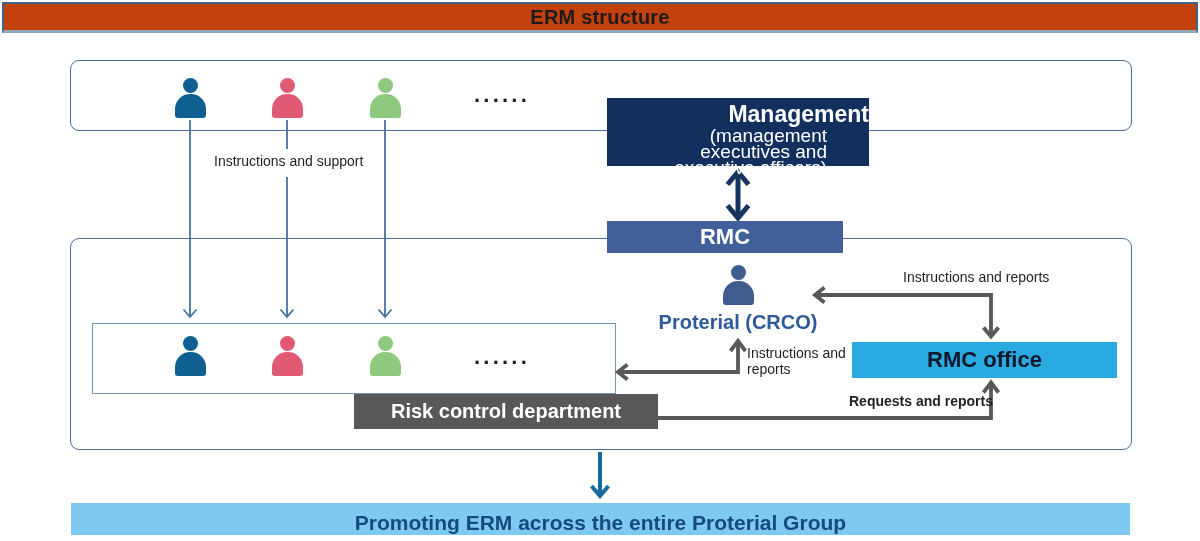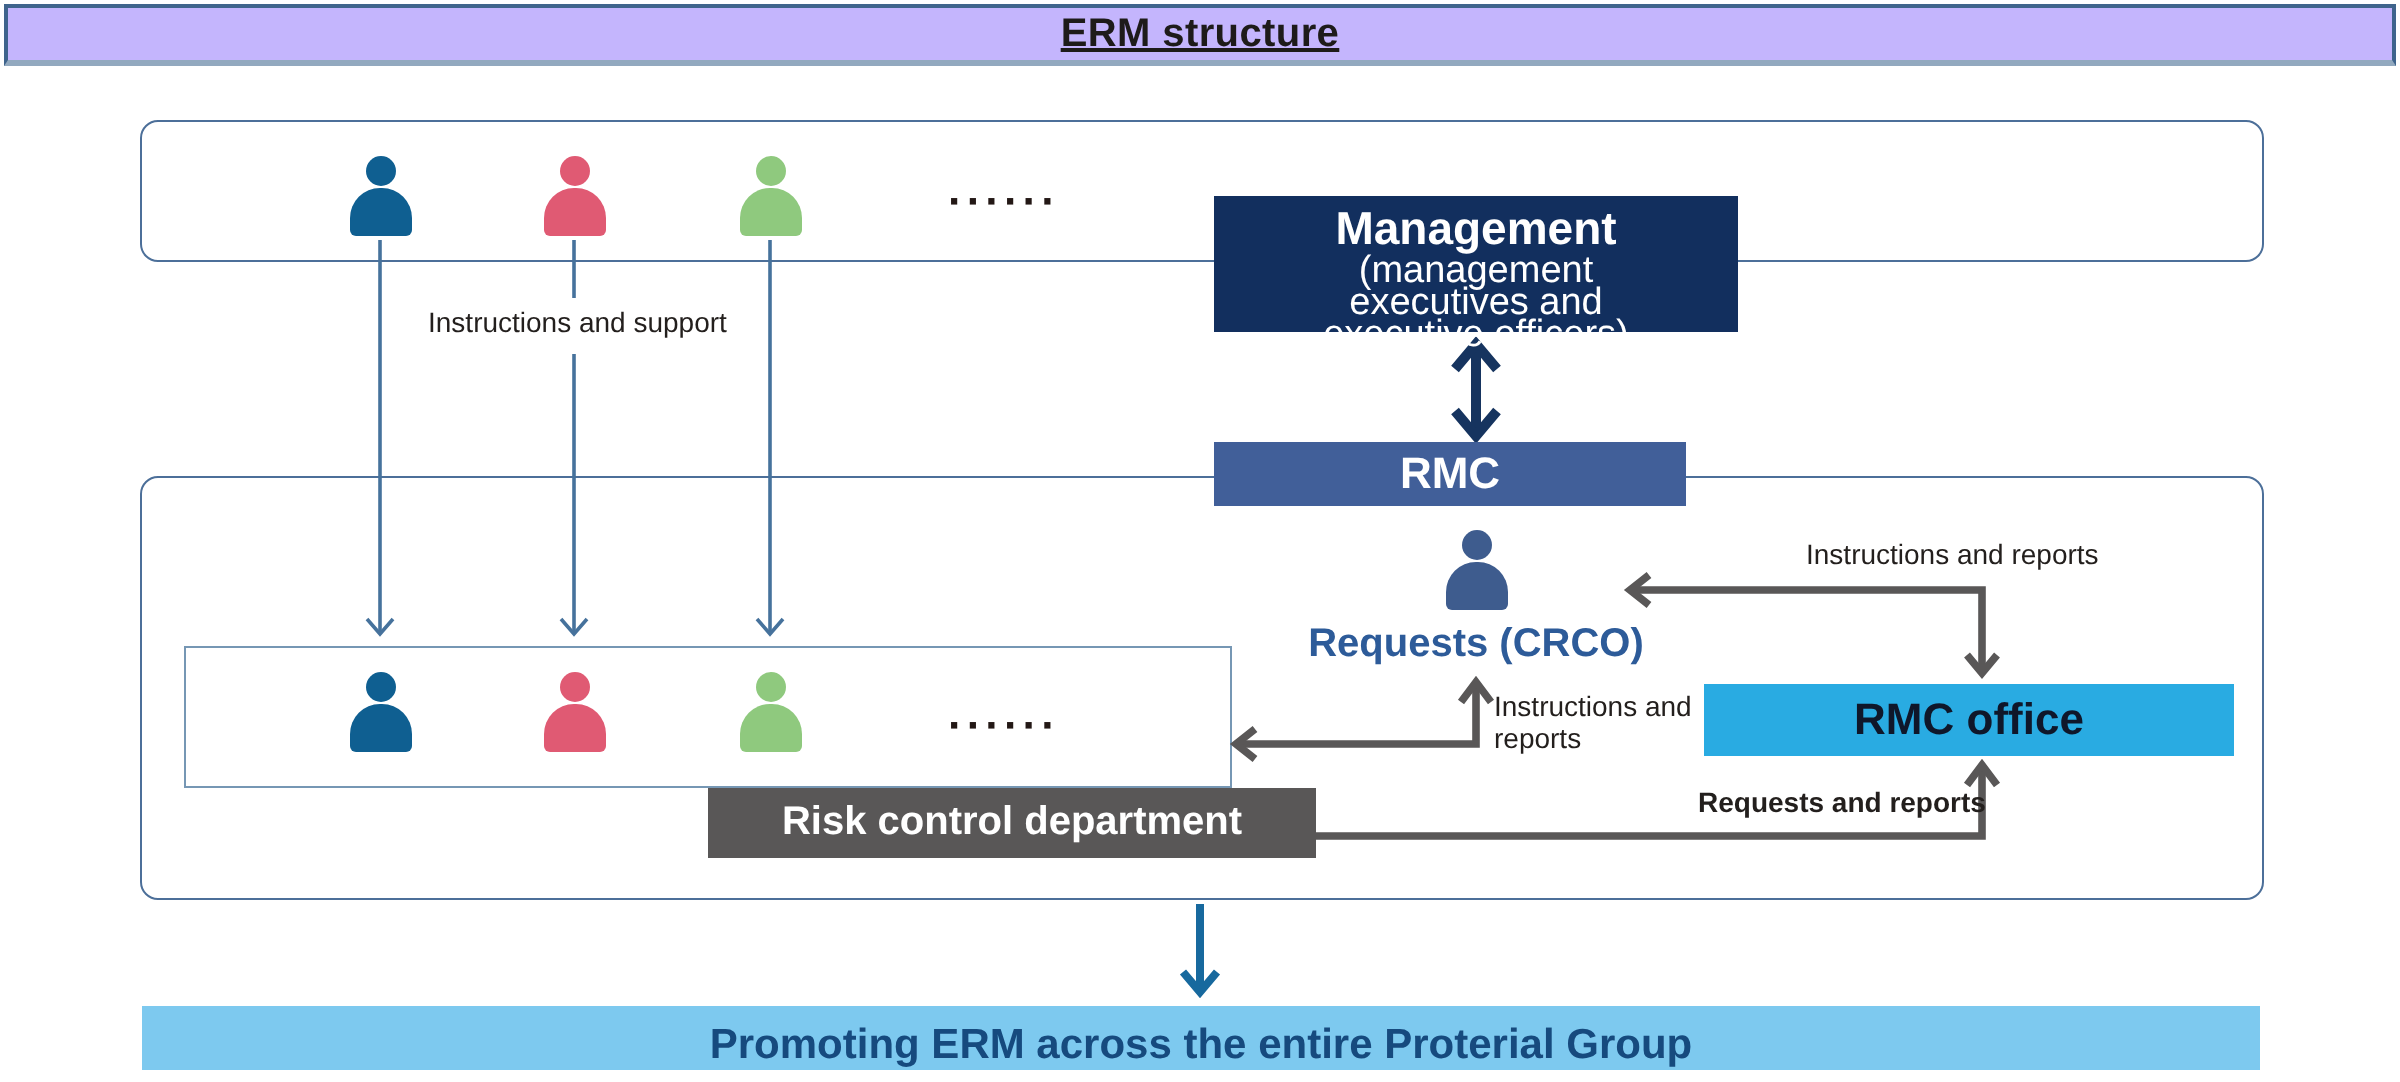--- a/index.html
+++ b/index.html
@@ -7,36 +7,36 @@
     position:relative;width:1200px;height:541px;background:#fff;overflow:hidden;
     font-family:"Liberation Sans", sans-serif;
   }
   .abs{position:absolute;}
   
   #title-box{
     left:2px;top:2px;width:1192px;height:26px;
     border:2px solid #3f648c;border-bottom:3px solid #92a9bf;
     display:flex;align-items:center;justify-content:center;
     font-size:20px;font-weight:bold;color:#1e1b1a;letter-spacing:.2px;
-    background:#c4b5fd;z-index:4;text-decoration:underline;
+    background:#c2410c;z-index:4;
   }
   
   .group{
     border:1.6px solid #4c6f99;border-radius:9px;background:#fff;z-index:1;
   }
   #upper-group{left:70px;top:60px;width:1060px;height:69px;}
   #lower-group{left:70px;top:238px;width:1060px;height:210px;}
   #dept-rect{
     left:92px;top:323px;width:522px;height:69px;
     border:1.2px solid #7697b4;background:#fff;z-index:2;
   }
   
   #management-box{
     left:607px;top:98px;width:262px;height:68px;background:#122f5e;color:#fff;
-    text-align:center;z-index:10;padding-top:3px;box-sizing:border-box;
+    text-align:right;z-index:10;padding-top:3px;box-sizing:border-box;
   }
   #management-title{font-size:23px;font-weight:bold;line-height:26px;}
   #management-subtitle{font-size:19px;line-height:16px;width:178px;margin:1px auto 0;}
   #rmc-box{
     left:607px;top:221px;width:236px;height:32px;background:#415f99;color:#fff;
     display:flex;align-items:center;justify-content:center;
     font-size:22px;font-weight:bold;z-index:10;
   }
   #rmc-office-box{
     left:852px;top:342px;width:265px;height:36px;background:#29abe2;color:#0f172a;
@@ -149,21 +149,21 @@
   </div>
 
   <div class="abs" id="rmc-box">
     <span>RMC</span>
   </div>
 
   <div class="person" style="left:721px;top:265px;--c:#3e5c8e">
     <span class="p-head"></span>
     <span class="p-body"></span>
   </div>
-  <div class="abs" id="chairman-label">Requests (CRCO)</div>
+  <div class="abs" id="chairman-label">Proterial (CRCO)</div>
 
   <div class="abs" id="rmc-office-box">
     <span>RMC office</span>
   </div>
 
   <div class="person" style="left:173px;top:336px;--c:#0f5f91">
     <span class="p-head"></span>
     <span class="p-body"></span>
   </div>
   <div class="person" style="left:270px;top:336px;--c:#e05a73">

